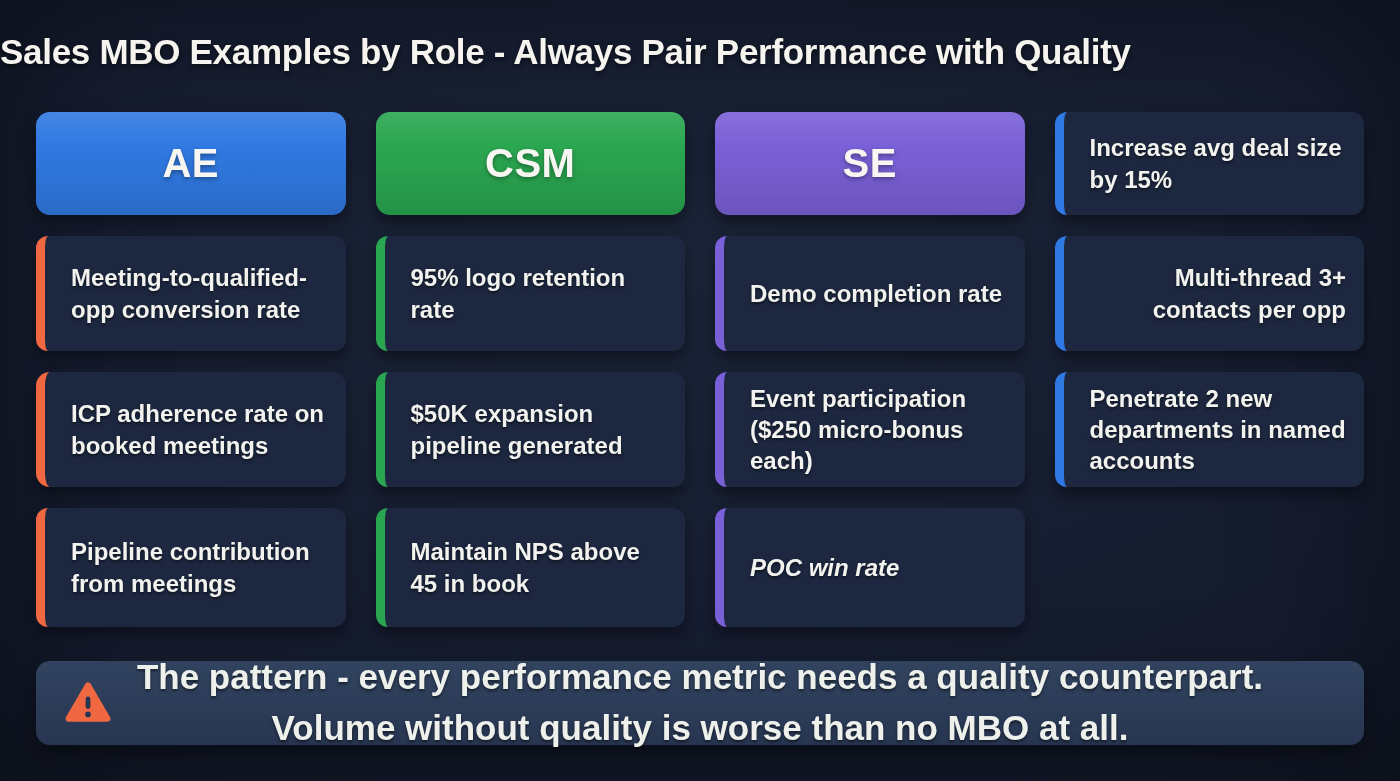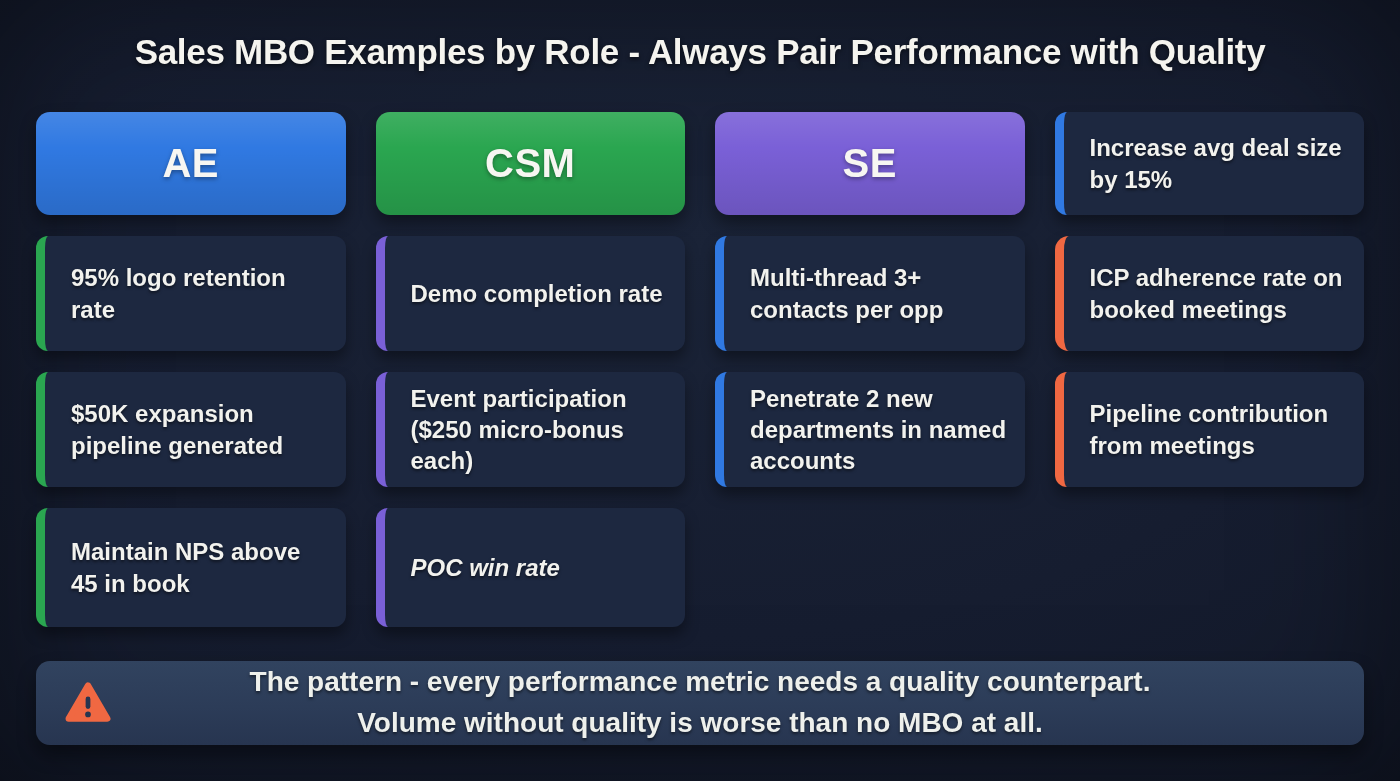--- a/index.html
+++ b/index.html
@@ -13,21 +13,21 @@
     margin: 0 auto;
     overflow: hidden;
     color: #f3f3ef;
     background:
       radial-gradient(ellipse 1200px 700px at 50% 32%, #1a2337 0%, #161d30 55%, #121828 100%);
     box-shadow: inset 0 0 160px rgba(0,0,0,0.45);
   }
 
   .page-title {
     padding-top: 32px;
-    text-align: center;
+    text-align: left;
     font-size: 35px;
     font-weight: bold;
     letter-spacing: -0.3px;
     color: #f5f4ef;
     text-shadow: 0 2px 4px rgba(0,0,0,0.55);
   }
 
   .grid {
     margin: 40px 36px 0;
     display: grid;
@@ -84,21 +84,21 @@
   .footer-icon {
     position: absolute;
     left: 28px;
     top: 50%;
     transform: translateY(-50%);
     width: 48px;
     height: 44px;
   }
   .footer-text {
     text-align: center;
-    font-size: 28px;
+    font-size: 35px;
     font-weight: bold;
     line-height: 1.45;
     color: #eef0ec;
     text-shadow: 0 2px 3px rgba(0,0,0,0.5);
     padding: 0 90px;
   }
 </style>
 </head>
 <body>
 
@@ -114,28 +114,31 @@
     <div class="role-header" style="background-color: rgb(42, 166, 80);">
       <span class="role-label">CSM</span>
     </div>
     <div class="role-header" style="background-color: rgb(122, 96, 215);">
       <span class="role-label">SE</span>
     </div>
 
     <div class="card" style="border-left-color: rgb(48, 121, 226);">
       <span class="card-text">Increase avg deal size by 15%</span>
     </div>
+    <div class="card" style="border-left-color: rgb(240, 104, 66);">
+      <span class="card-text">Meeting-to-qualified-opp conversion rate</span>
+    </div>
     <div class="card" style="border-left-color: rgb(42, 166, 80);">
       <span class="card-text">95% logo retention rate</span>
     </div>
     <div class="card" style="border-left-color: rgb(122, 96, 215);">
       <span class="card-text">Demo completion rate</span>
     </div>
 
-    <div class="card" style="border-left-color: rgb(48, 121, 226);">
+    <div class="card" style="border-left-color: rgb(48, 121, 226); text-align: right;">
       <span class="card-text">Multi-thread 3+ contacts per opp</span>
     </div>
     <div class="card" style="border-left-color: rgb(240, 104, 66); border-radius: 14px;">
       <span class="card-text">ICP adherence rate on booked meetings</span>
     </div>
     <div class="card" style="border-left-color: rgb(42, 166, 80);">
       <span class="card-text">$50K expansion pipeline generated</span>
     </div>
     <div class="card" style="border-left-color: rgb(122, 96, 215);">
       <span class="card-text">Event participation ($250 micro-bonus each)</span>

